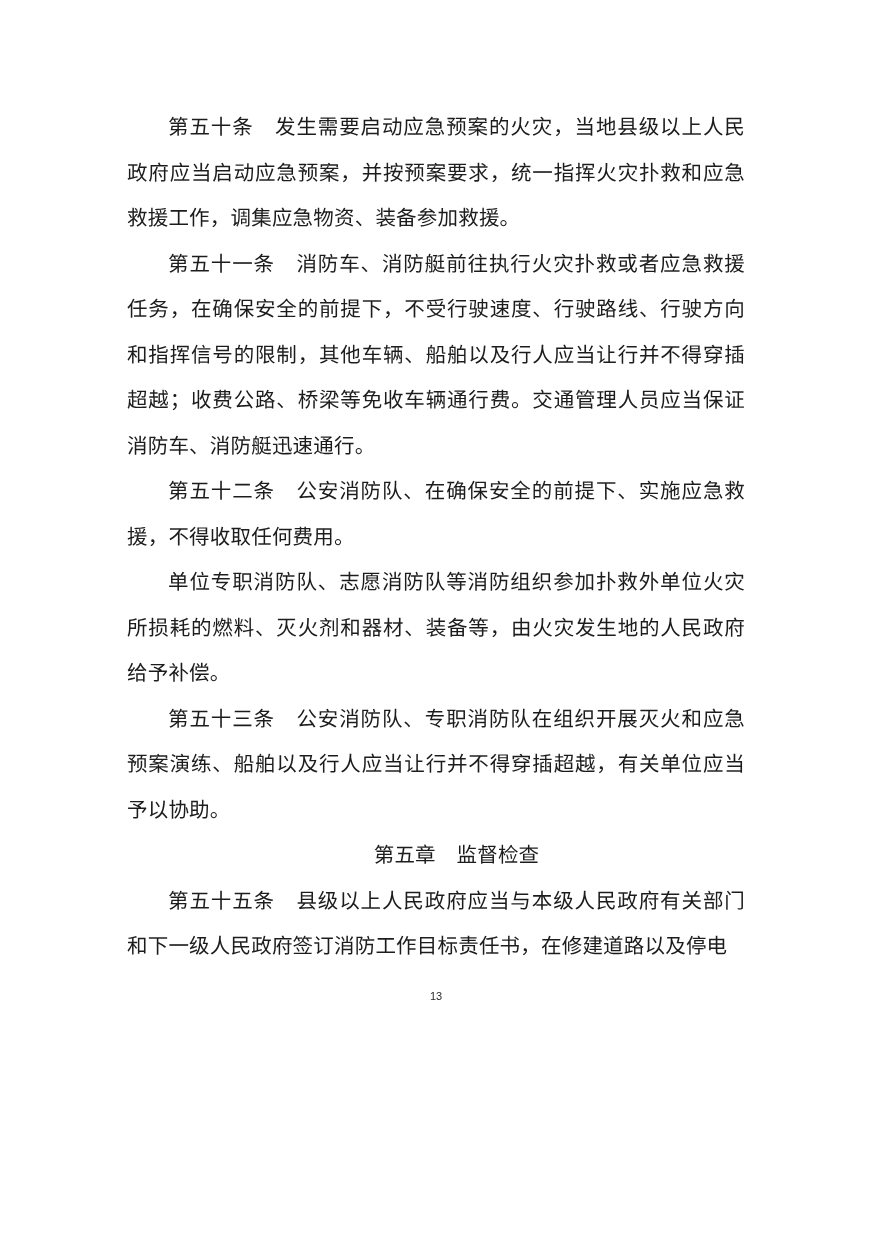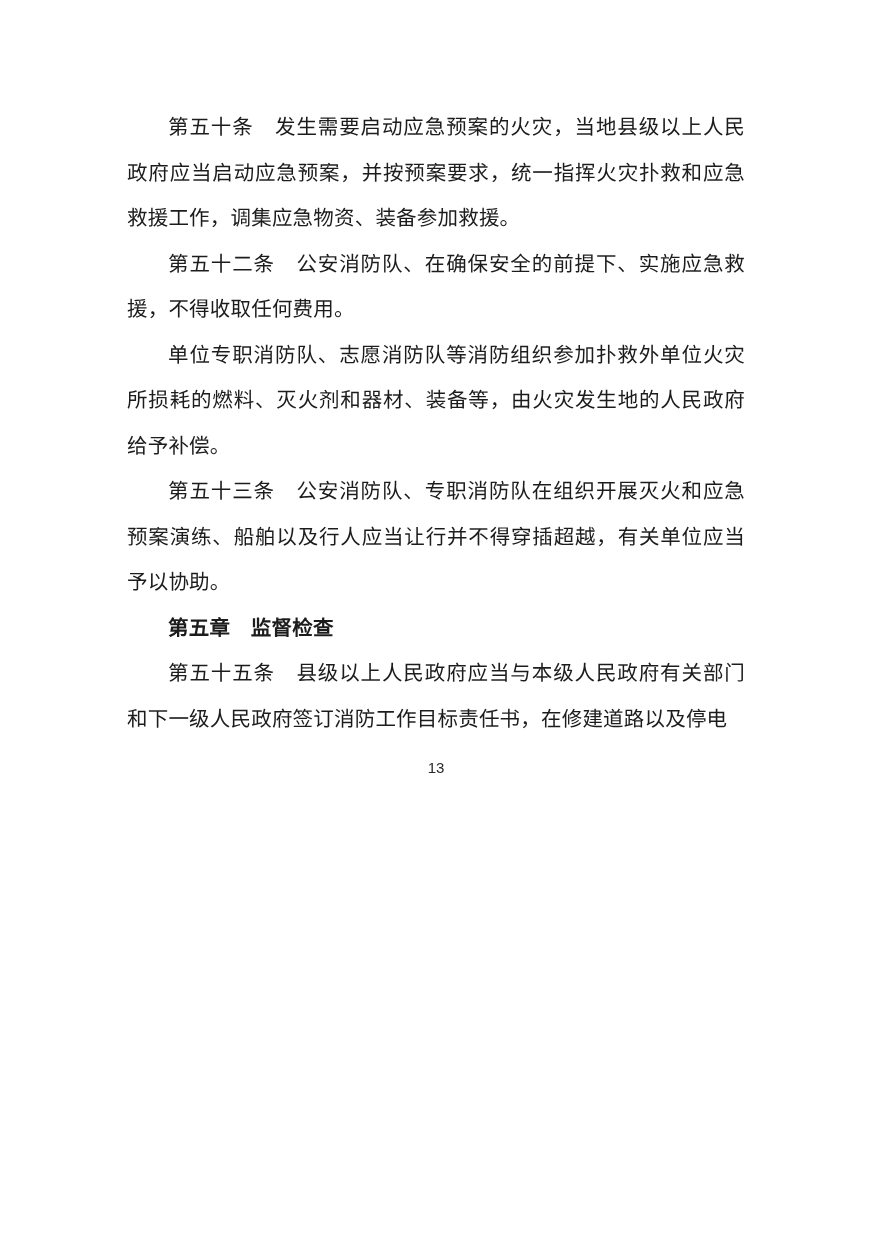--- a/index.html
+++ b/index.html
@@ -27,41 +27,42 @@
   .block {
     margin: 0;
     font-size: 20.5px;
     line-height: 45.5px;
     text-align: justify;
     text-indent: 2em;
     letter-spacing: 0.2px;
     word-break: break-all;
   }
   .block.heading {
-    font-weight: bold;
-    text-align: left;
+    font-weight: normal;
+    text-align: center;
   }
   .page-footer {
     width: 618px;
     margin-top: 16px;
     text-align: center;
   }
   .page-number {
     font-family: "Liberation Sans", "DejaVu Sans", sans-serif;
-    font-size: 15px;
+    font-size: 11px;
     line-height: 20px;
     color: #2a2a2a;
   }
 </style>
 </head>
 <body>
 
 <div class="page">
   <div class="doc-body">
     <p class="block">第五十条　发生需要启动应急预案的火灾，当地县级以上人民政府应当启动应急预案，并按预案要求，统一指挥火灾扑救和应急救援工作，调集应急物资、装备参加救援。</p>
+    <p class="block">第五十一条　消防车、消防艇前往执行火灾扑救或者应急救援任务，在确保安全的前提下，不受行驶速度、行驶路线、行驶方向和指挥信号的限制，其他车辆、船舶以及行人应当让行并不得穿插超越；收费公路、桥梁等免收车辆通行费。交通管理人员应当保证消防车、消防艇迅速通行。</p>
     <p class="block">第五十二条　公安消防队、在确保安全的前提下、实施应急救援，不得收取任何费用。</p>
     <p class="block">单位专职消防队、志愿消防队等消防组织参加扑救外单位火灾所损耗的燃料、灭火剂和器材、装备等，由火灾发生地的人民政府给予补偿。</p>
     <p class="block">第五十三条　公安消防队、专职消防队在组织开展灭火和应急预案演练、船舶以及行人应当让行并不得穿插超越，有关单位应当予以协助。</p>
     <p class="block heading">第五章　监督检查</p>
     <p class="block">第五十五条　县级以上人民政府应当与本级人民政府有关部门和下一级人民政府签订消防工作目标责任书，在修建道路以及停电</p>
   </div>
 
   <div class="page-footer">
     <span class="page-number">13</span>
   </div>

